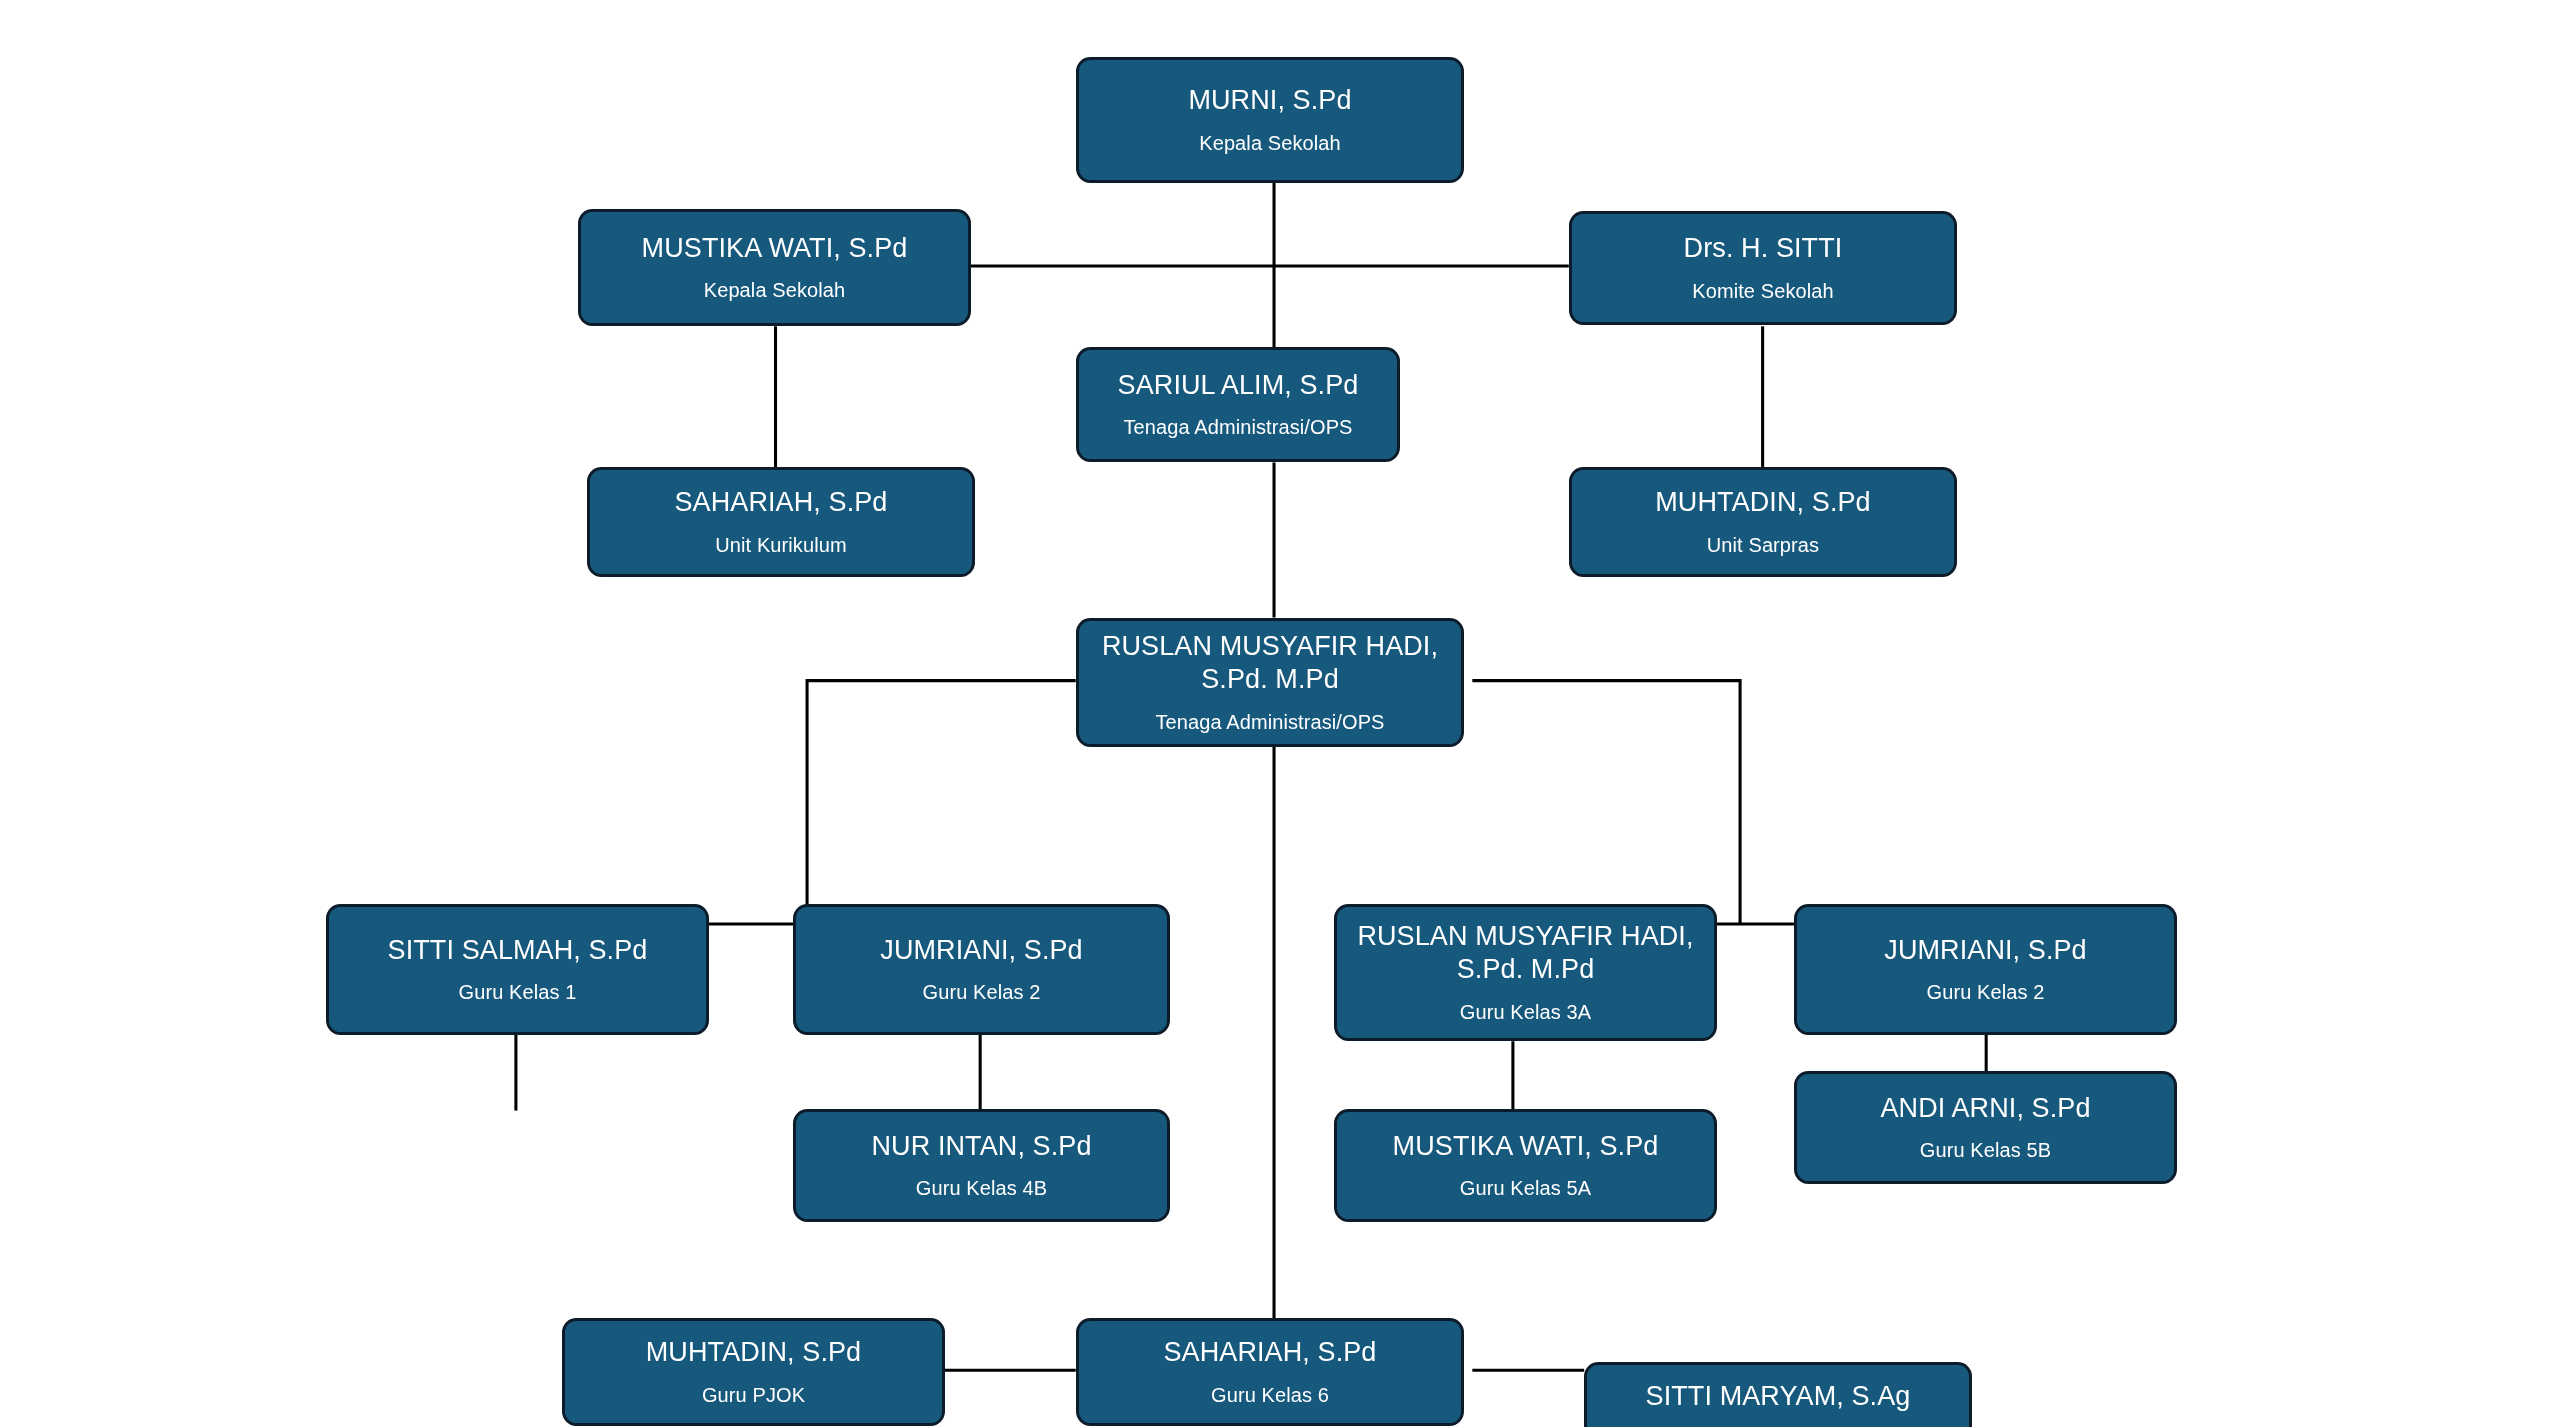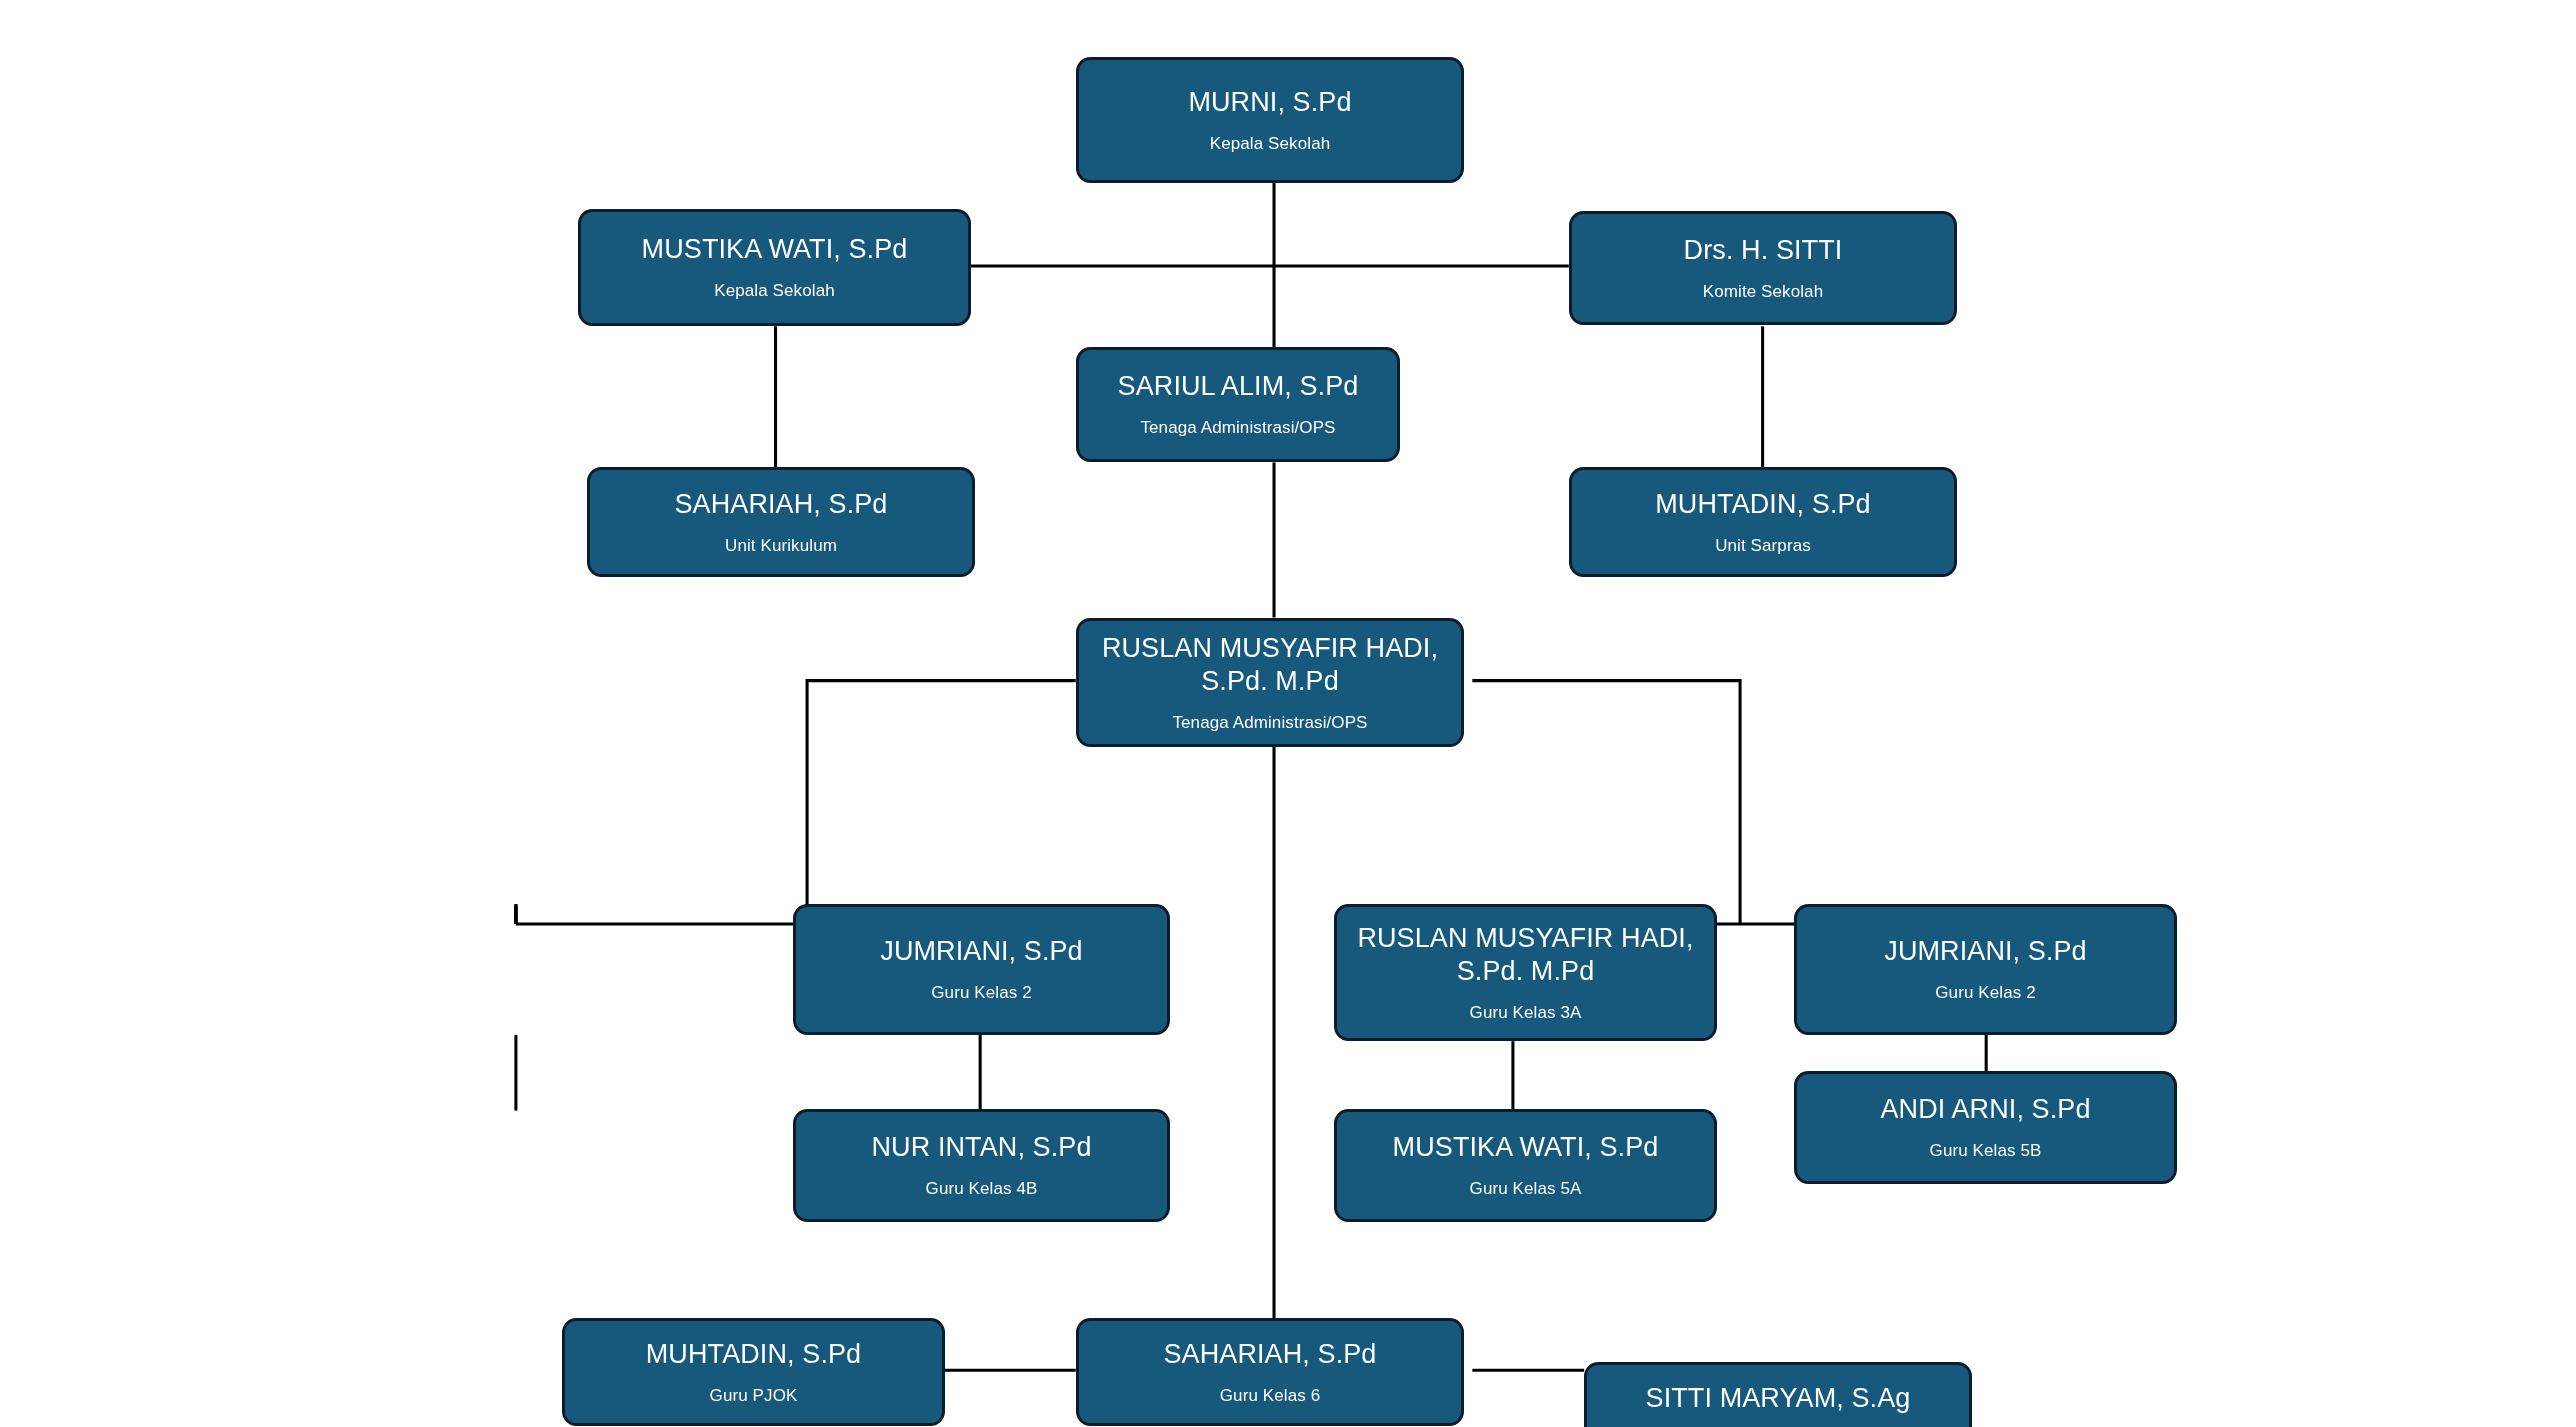--- a/index.html
+++ b/index.html
@@ -57,21 +57,21 @@
     z-index: 5;
   }
   .node .name {
     font-size: 27px;
     line-height: 1.22;
     font-weight: 400;
     letter-spacing: 0.1px;
     white-space: pre-line;
   }
   .node .role {
-    font-size: 17px;
+    font-size: 20px;
     line-height: 1.25;
     font-weight: 400;
     letter-spacing: 0.1px;
     margin-top: 14px;
   }
 </style>
 </head>
 <body>
 
 <div id="chart-root">
@@ -142,20 +142,24 @@
     <div class="name">MUHTADIN, S.Pd</div>
     <div class="role">Unit Sarpras</div>
   </div>
 
   <div class="node" style="left:1076px; top:618px; width:388px; height:129px;">
     <div class="name">RUSLAN MUSYAFIR HADI,
 S.Pd. M.Pd</div>
     <div class="role">Tenaga Administrasi/OPS</div>
   </div>
 
+  <div class="node" style="left:326px; top:904px; width:383px; height:131px;">
+    <div class="name">SITTI SALMAH, S.Pd</div>
+    <div class="role">Guru Kelas 1</div>
+  </div>
 
   <div class="node" style="left:793px; top:904px; width:377px; height:131px;">
     <div class="name">JUMRIANI, S.Pd</div>
     <div class="role">Guru Kelas 2</div>
   </div>
 
   <div class="node" style="left:1334px; top:904px; width:383px; height:137px;">
     <div class="name">RUSLAN MUSYAFIR HADI,
 S.Pd. M.Pd</div>
     <div class="role">Guru Kelas 3A</div>

